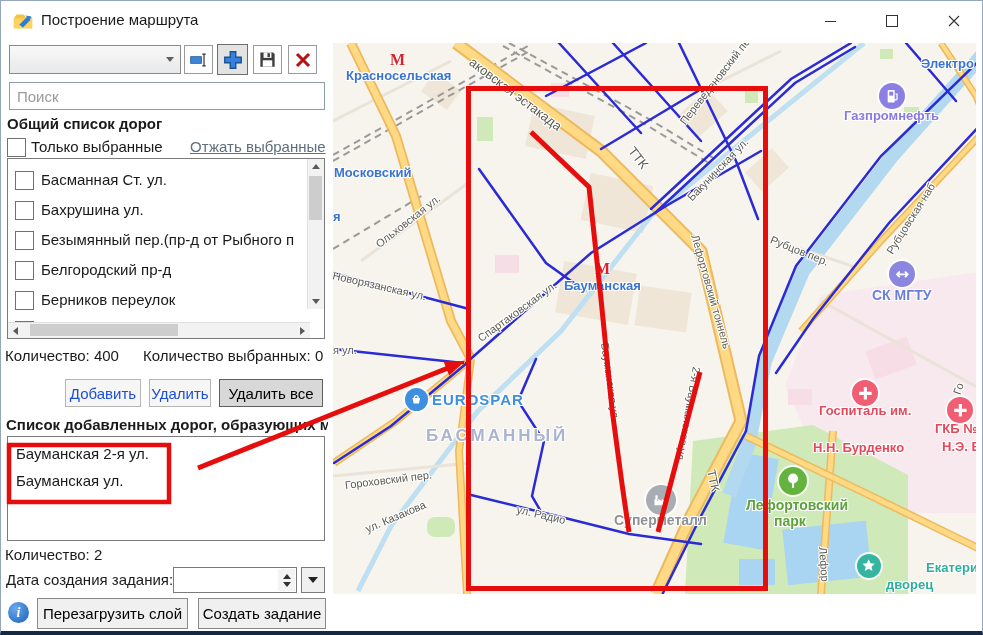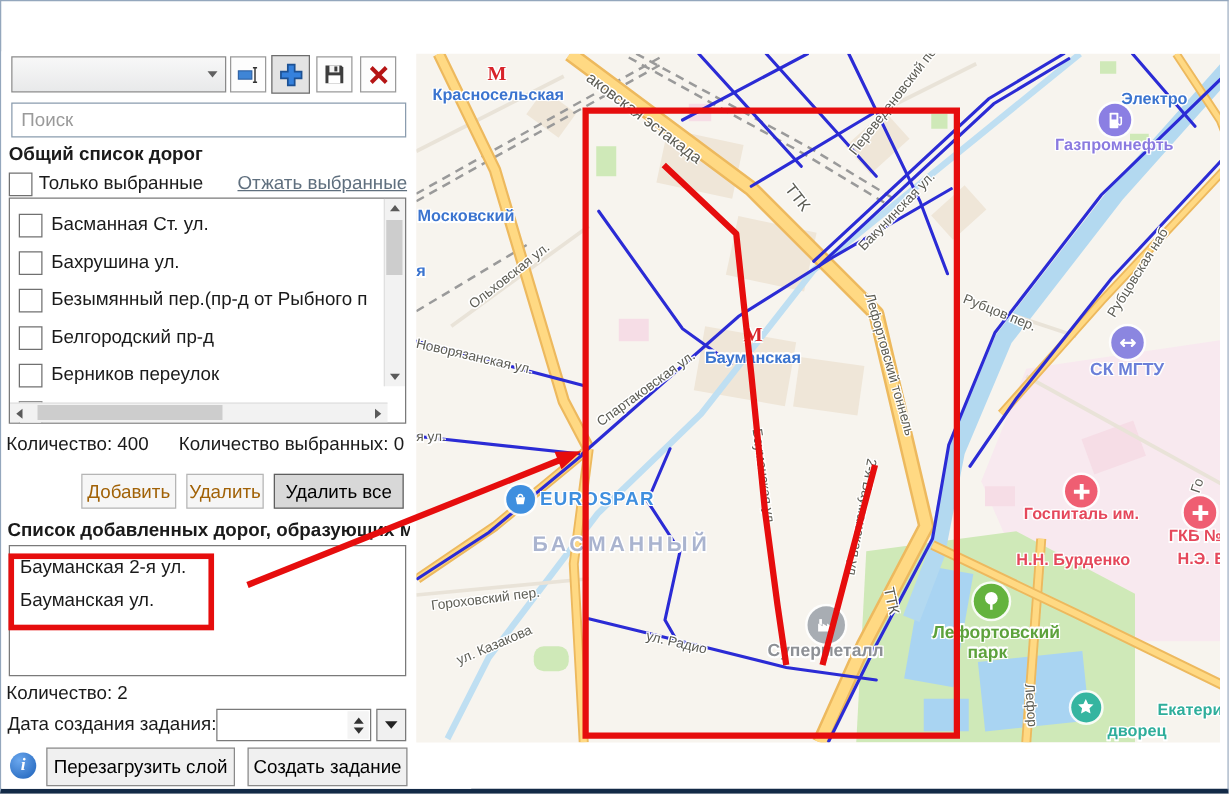--- a/index.html
+++ b/index.html
@@ -37,21 +37,21 @@
   .lrow{position:absolute;left:0;width:280px;height:30px;}
   .lrow .cbx{position:absolute;left:7px;top:3px;width:17px;height:17px;border:1px solid #707070;background:#fff;}
   .lrow .txt{position:absolute;left:33px;top:3px;white-space:nowrap;}
   .vscroll{position:absolute;right:0;top:0;width:16px;height:150px;background:#f2f2f2;border-left:1px solid #e0e0e0;}
   .vscroll .thumb{position:absolute;left:1px;top:17px;width:13px;height:44px;background:#cdcdcd;}
   .hscroll{position:absolute;left:0;bottom:0;width:302px;height:15px;background:#f2f2f2;border-top:1px solid #e0e0e0;}
   .hscroll .thumb{position:absolute;left:22px;top:1px;width:148px;height:12px;background:#cdcdcd;}
   .sarr{position:absolute;width:0;height:0;}
   #cnt1{position:absolute;left:4px;top:306px;}
   #cnt2{position:absolute;left:142px;top:306px;}
-  .abtn{position:absolute;top:338px;height:28px;border:1px solid #b5b5b5;background:#f6f6f6;color:#a16207;
+  .abtn{position:absolute;top:338px;height:28px;border:1px solid #b5b5b5;background:#f6f6f6;color:#1d4ed8;
         font-size:15px;display:flex;align-items:center;justify-content:center;box-sizing:border-box;font-family:"Liberation Sans",sans-serif;}
   #btn-add2{left:64px;width:76px;}
   #btn-rem{left:148px;width:62px;}
   #btn-remall{left:218px;width:104px;background:#d8d8d8;border:1px solid #5f5f5f;color:#000;}
   #hdr2{position:absolute;left:5px;top:375px;font-weight:bold;white-space:nowrap;width:322px;overflow:hidden;}
   #addedlist{position:absolute;left:6px;top:395px;width:318px;height:105px;border:1px solid #7a7a7a;
              box-sizing:border-box;background:#fff;overflow:hidden;}
   #addedlist .arow{position:absolute;left:8px;white-space:nowrap;}
   #cnt3{position:absolute;left:4px;top:505px;}
   #date-lbl{position:absolute;left:5px;top:530px;}
@@ -89,20 +89,42 @@
   .poi svg{width:72%;height:72%;}
   .metro-ic{position:absolute;font-weight:bold;color:#d8232a;font-family:"Liberation Serif",serif;
             text-shadow:1px 1px 0 #fff,-1px -1px 0 #fff,1px -1px 0 #fff,-1px 1px 0 #fff;}
   #annot{position:absolute;left:0;top:0;width:983px;height:635px;pointer-events:none;}
 </style>
 </head>
 <body>
 
 <div id="win">
 
+  <div id="titlebar">
+    <div id="app-icon">
+      <svg viewBox="0 0 24 24">
+          <path d="M2 9l3-4h8l2 3h7v12H2z" fill="#f6c33d"></path>
+      <path d="M2 9h20v11H2z" fill="#fbd35e"></path>
+      <path d="M8 16l8-8 4 3-8 8z" fill="#2e7cd6"></path>
+          <path d="M15 6l6 1-2 5z" fill="#2e7cd6"></path>
+        </svg>
+    </div>
+    <div id="title-text">Построение маршрута</div>
+    <div class="winbtn" id="btn-min">
+        <i></i>
+      </div>
+    <div class="winbtn" id="btn-max">
+        <i></i>
+      </div>
+    <div class="winbtn" id="btn-close">
+      <svg width="12" height="12" viewBox="0 0 12 12">
+          <path d="M1 1l10 10M11 1L1 11" stroke="#333" stroke-width="1.1"></path>
+        </svg>
+    </div>
+  </div>
 
   <div id="panel">
     <div id="combo">
         <span class="arr"></span>
       </div>
     <div class="tbtn" id="tb-rename">
       <svg width="20" height="20" viewBox="0 0 24 24">
         <rect x="2" y="8" width="13" height="8" fill="#3f85d6" stroke="#2a5c9e"></rect>
         <path d="M18 5v14M16 5h4M16 19h4" stroke="#333" stroke-width="1.4" fill="none"></path>
         </svg>
@@ -285,21 +307,21 @@
         <path d="M651,78 L556,180 L480,276 L443,330"></path>
         <path d="M138,452 L228,474 L296,491 L368,501"></path>
         <path d="M203,316 L185,358 L211,398 L199,453 L211,474"></path>
         <path d="M573,0 L623,58"></path>
       </g>
     </svg>
     <div id="map-labels">
         <span class="mlabel city" style="left: 13px; top: 25px;">Красносельская</span>
         <span class="mlabel city" style="left: 1px; top: 122px;">Московский</span>
         <span class="mlabel city" style="left: 231px; top: 235px;">Бауманская</span>
-        <span class="mlabel city" style="left: 564px; top: 13px; margin-top: 15px;">Электро</span>
+        <span class="mlabel city" style="left: 588px; top: 13px;">Электро</span>
         <span class="mlabel street" style="left: 138px; top: 10px; transform: rotate(37deg); font-size: 13px;">аковская эстакада</span>
         <span class="mlabel street" style="left: 298px; top: 98px; transform: rotate(52deg); font-size: 13px;">ТТК</span>
         <span class="mlabel street" style="left: 378px; top: 420px; transform: rotate(78deg); font-size: 12px;">ТТК</span>
         <span class="mlabel street" style="left: 44px; top: 196px; transform: rotate(-38deg);">Ольховская ул.</span>
         <span class="mlabel street" style="left: 0px; top: 226px; transform: rotate(13deg);">Новорязанская ул.</span>
         <span class="mlabel city" style="left: 0px; top: 166px;">я</span>
         <span class="mlabel street" style="left: 0px; top: 301px;">я ул.</span>
         <span class="mlabel street" style="left: 146px; top: 290px; transform: rotate(-36deg);">Спартаковская ул.</span>
         <span class="mlabel street" style="left: 349px; top: 74px; transform: rotate(-52deg);">Переведеновский пер.</span>
         <span class="mlabel street" style="left: 356px; top: 150px; transform: rotate(-46deg);">Бакунинская ул.</span>

